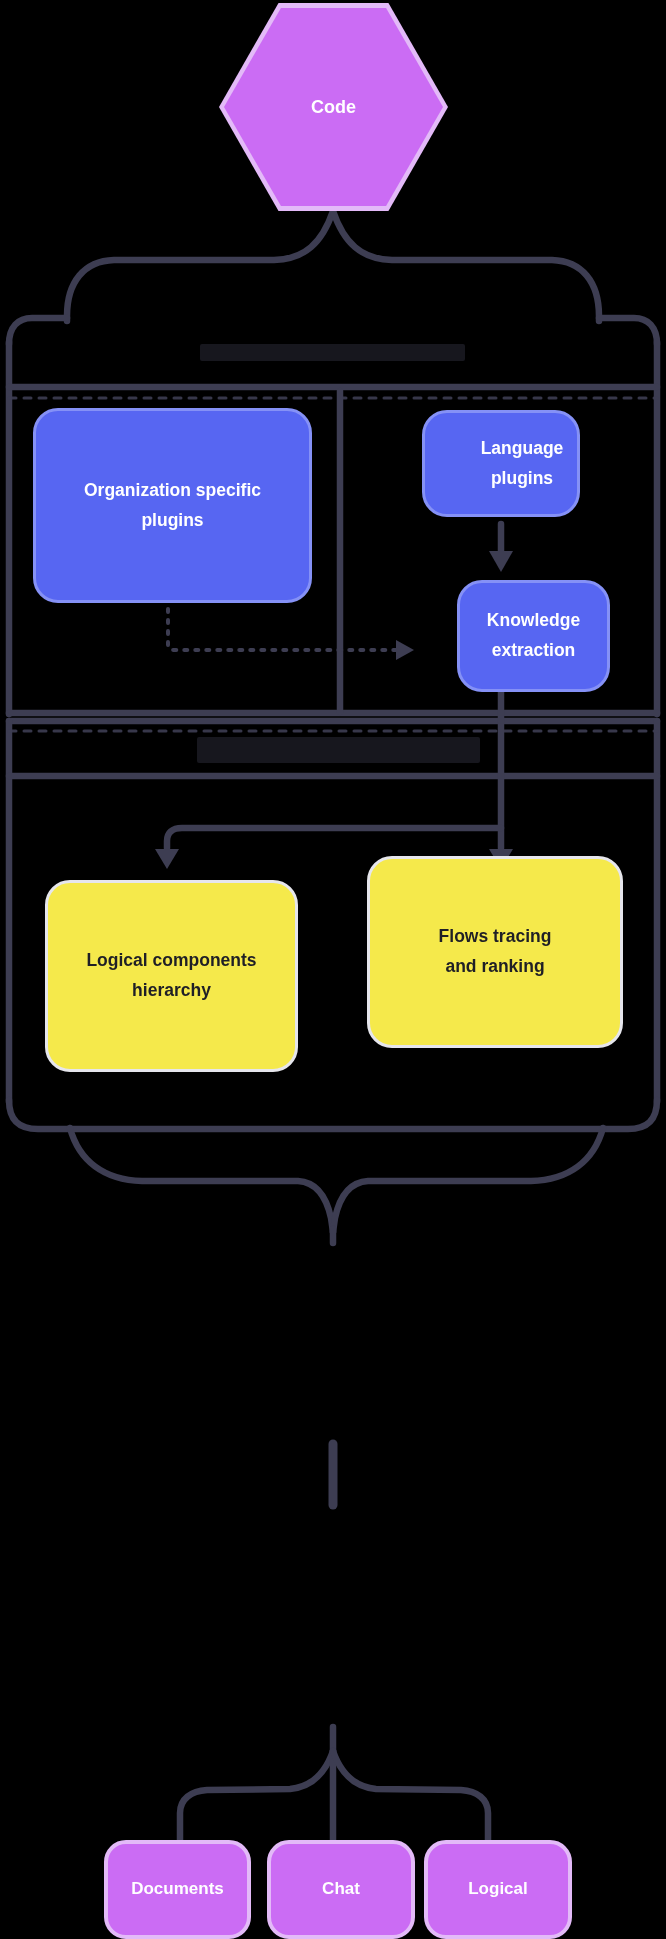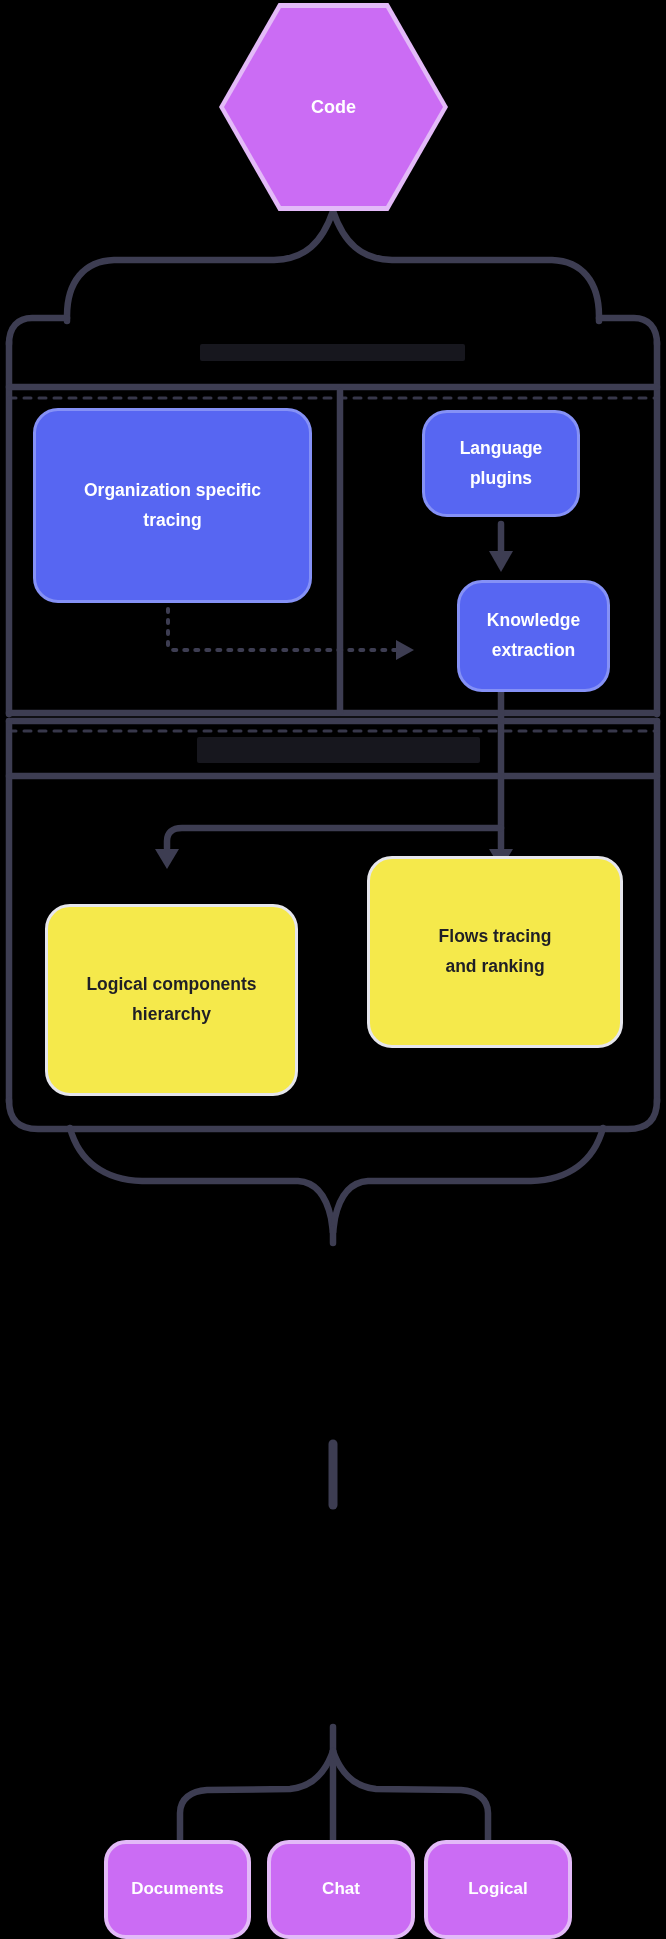--- a/index.html
+++ b/index.html
@@ -95,34 +95,34 @@
   <div class="hex hex-code" style="left:219px;top:3px;width:229px;height:208px;">
     <div class="shell"></div>
     <div class="core">
       <span class="lbl">Code</span>
     </div>
   </div>
 
   <div class="redacted" style="left:200px;top:344px;width:265px;height:17px;"></div>
 
   <div class="node rounded blue" style="left:33px;top:408px;width:279px;height:195px;">
-    <span class="lbl" style="width:214px;">Organization specific tracing</span>
+    <span class="lbl" style="width:214px;">Organization specific plugins</span>
   </div>
 
-  <div class="node rounded blue" style="left:422px;top:410px;width:158px;height:107px;">
+  <div class="node rounded blue" style="left:422px;top:410px;width:158px;height:107px;justify-content:flex-end;">
     <span class="lbl" style="width:110px;">Language plugins</span>
   </div>
 
   <div class="node rounded blue" style="left:425px;top:580px;width:153px;height:112px;margin-left:32px;">
     <span class="lbl" style="width:110px;">Knowledge extraction</span>
   </div>
 
   <div class="redacted" style="left:197px;top:737px;width:283px;height:26px;"></div>
 
-  <div class="node rounded yellow" style="left:45px;top:904px;width:253px;height:192px;">
+  <div class="node rounded yellow" style="left:45px;top:880px;width:253px;height:192px;">
     <span class="lbl" style="width:190px;">Logical components hierarchy</span>
   </div>
 
   <div class="node rounded yellow" style="left:367px;top:856px;width:256px;height:192px;">
     <span class="lbl" style="width:140px;">Flows tracing and ranking</span>
   </div>
 
 
 
   <div class="node purple-box" style="left:104px;top:1840px;width:139px;height:91px;">

